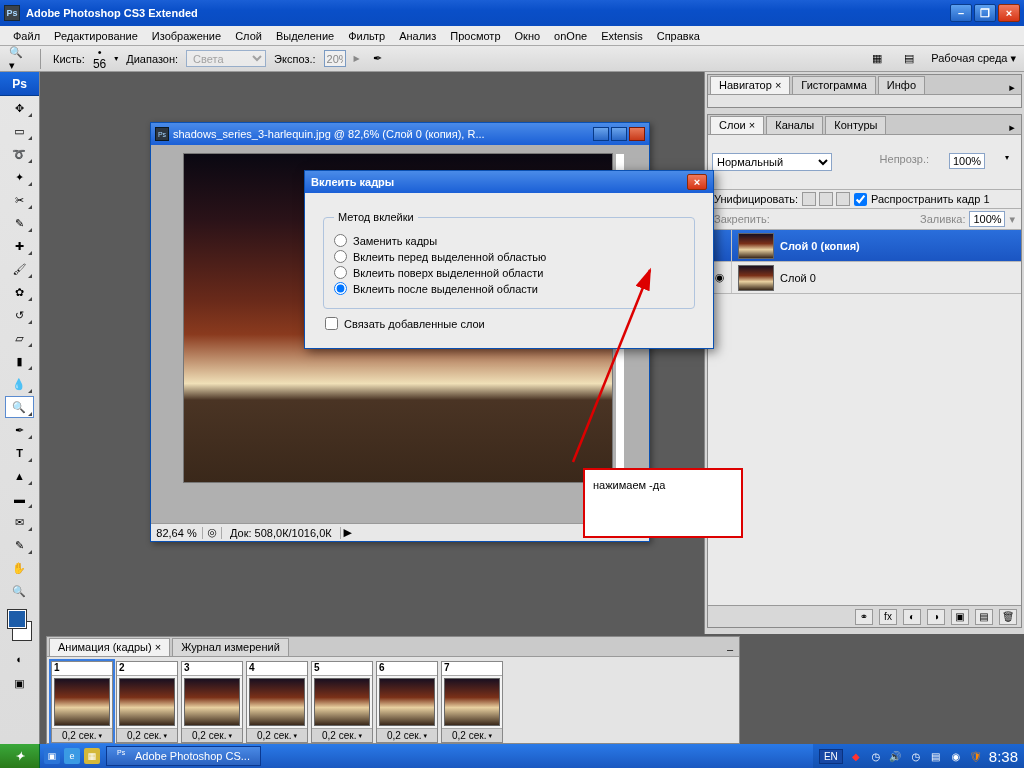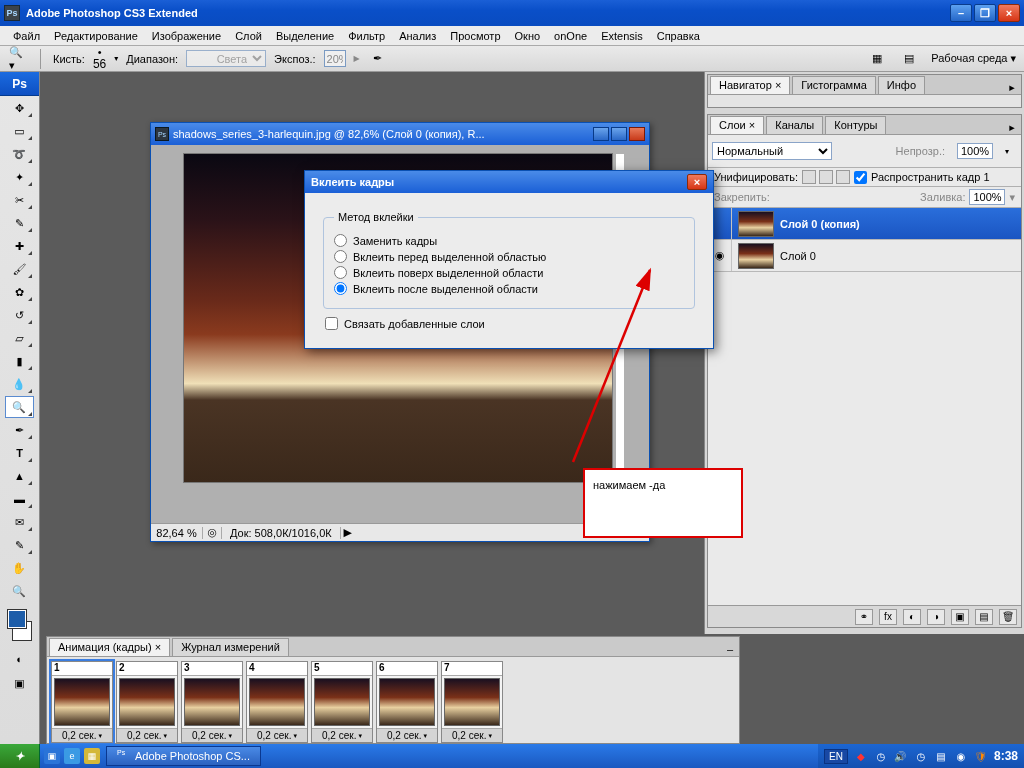--- a/index.html
+++ b/index.html
@@ -15,21 +15,21 @@
 
 
 .menubar { height:20px; background:#ececec; display:flex; align-items:center; padding:0 6px; border-bottom:1px solid #aaa; }
 .menubar span { padding:0 7px; cursor:default; }
 
 
 .optbar { height:26px; background:linear-gradient(180deg,#eaeaea,#d8d8d8); border-bottom:1px solid #999; display:flex; align-items:center; padding:0 8px; gap:8px; }
 .optbar .sep { width:1px; height:20px; background:#999; margin:0 4px; }
 .optbar label { color:#000; display:flex; align-items:center; gap:4px;}
 .optbar select, .optbar input { background:#fff; border:1px solid #7a9ac2; height:17px; font-size:11px; padding:0 2px;}
-.optbar .disabled { color:#888; background:#f0f0f0;text-align:right; }
+.optbar .disabled { color:#888; background:#f0f0f0; }
 .optbar .endicons { margin-left:auto; display:flex; gap:12px; align-items:center;}
 .icon-btn { width:20px; height:20px; display:flex; align-items:center; justify-content:center; border:1px solid transparent; }
 
 
 .workspace { position:absolute; top:72px; left:0; right:0; bottom:24px; background:#5b5b5b; }
 
 
 .toolbox { position:absolute; left:0; top:0; bottom:0; width:40px; background:linear-gradient(180deg,#e6e6e6,#dcdcdc); border-right:1px solid #888; }
 .toolbox .ps-head { height:24px; background:linear-gradient(180deg,#1b6be0,#0d4fc2); color:#fff; display:flex; align-items:center; justify-content:center; font-weight:bold; font-size:12px; border-bottom:1px solid #033a8f;}
 .toolbox .tool { height:22px; margin:1px 5px; border:1px solid transparent; display:flex; align-items:center; justify-content:center; position:relative;}
@@ -81,21 +81,21 @@
 .panels { position:absolute; right:0; top:0; width:320px; bottom:110px; background:#d6d6d6; border-left:1px solid #888;}
 .panel-grp { background:#e4e4e4; border:1px solid #8a8a8a; margin:2px 2px 6px;}
 .panel-tabs { height:20px; background:#cacaca; display:flex; align-items:flex-end; padding:0 2px; border-bottom:1px solid #999;}
 .panel-tabs .tab { padding:2px 8px 3px; background:#d8d8d8; border:1px solid #999; border-bottom:none; margin-right:2px; font-size:11px; display:flex; align-items:center; gap:2px;}
 .panel-tabs .tab.active { background:#f2f2f2;}
 .panel-tabs .menu-corner { margin-left:auto; width:14px; height:14px; display:flex; align-items:center; justify-content:center;}
 
 .nav-body { height:12px; }
 
 .layers-body { background:#eaeaea; }
-.layers-opts { display:flex; align-items:center; gap:12px; padding:7px 4px; border-bottom:1px solid #b0b0b0;}
+.layers-opts { display:flex; gap:20px; padding:18px 4px; border-bottom:1px solid #b0b0b0;}
 .layers-opts select { flex:0 0 120px; height:18px; background:#fff; border:1px solid #8aa4c8;}
 .layers-opts .opac-label { color:#888; margin-left:auto;}
 .layers-opts input[type=text]{ width:36px; height:16px; text-align:center; background:#fff; border:1px solid #8aa4c8;}
 .layers-opts .arrow-down { width:12px; font-size:8px;}
 .layers-lockrow { display:flex; align-items:center; gap:4px; padding:2px 6px; font-size:10px; border-bottom:1px solid #b0b0b0; flex-wrap:wrap;}
 .layers-lockrow .locks { display:flex; gap:3px;}
 .layers-lockrow .licon { width:14px; height:14px; background:#ddd; border:1px solid #999;}
 .layers-fillrow { display:flex; align-items:center; gap:4px; padding:2px 6px; font-size:10px; border-bottom:1px solid #b0b0b0; color:#888;}
 .layers-fillrow input { width:36px; height:16px; text-align:center; border:1px solid #8aa4c8; background:#fff;}
 
@@ -125,21 +125,21 @@
 
 
 .taskbar { position:absolute; left:0; right:0; bottom:0; height:24px; background:linear-gradient(180deg,#2a7ae8,#1a58c0); display:flex; align-items:center; color:#fff;}
 .taskbar .start { width:40px; height:100%; background:linear-gradient(180deg,#3aa83a,#2a7a1a); border-right:1px solid #063; display:flex; align-items:center; justify-content:center; font-weight:bold; font-style:italic;}
 .taskbar .qlaunch { display:flex; align-items:center; padding:0 4px; gap:4px;}
 .taskbar .ql-icon { width:16px; height:16px; background:#2a74d8; border-radius:2px; display:flex; align-items:center; justify-content:center; font-size:9px;}
 .taskbar .task { height:20px; padding:0 10px; margin:0 2px; background:linear-gradient(180deg,#4a8ae6,#2a62c0); border:1px solid #0a3890; display:flex; align-items:center; gap:4px;}
 .taskbar .tray { margin-left:auto; display:flex; align-items:center; gap:6px; padding:0 6px; background:linear-gradient(180deg,#1c66d2,#1450b0); height:100%;}
 .taskbar .tray .ticon { width:14px; height:14px; display:flex; align-items:center; justify-content:center; font-size:10px;}
 .taskbar .tray .lang { background:#1848a4; border:1px solid #0a3280; padding:1px 4px; font-size:10px;}
-.taskbar .tray .clock { font-size:12px;font-weight:bold;}
+.taskbar .tray .clock { font-size:15px;}
 
 .separator-line { height:4px; background:linear-gradient(180deg,#8a8a8a,#c6c6c6);}
 </style>
 </head>
 <body>
 
 <div class="titlebar">
   <div class="ps-icon">Ps</div>
   <div class="title">Adobe Photoshop CS3 Extended</div>
   <div class="winbtns">

